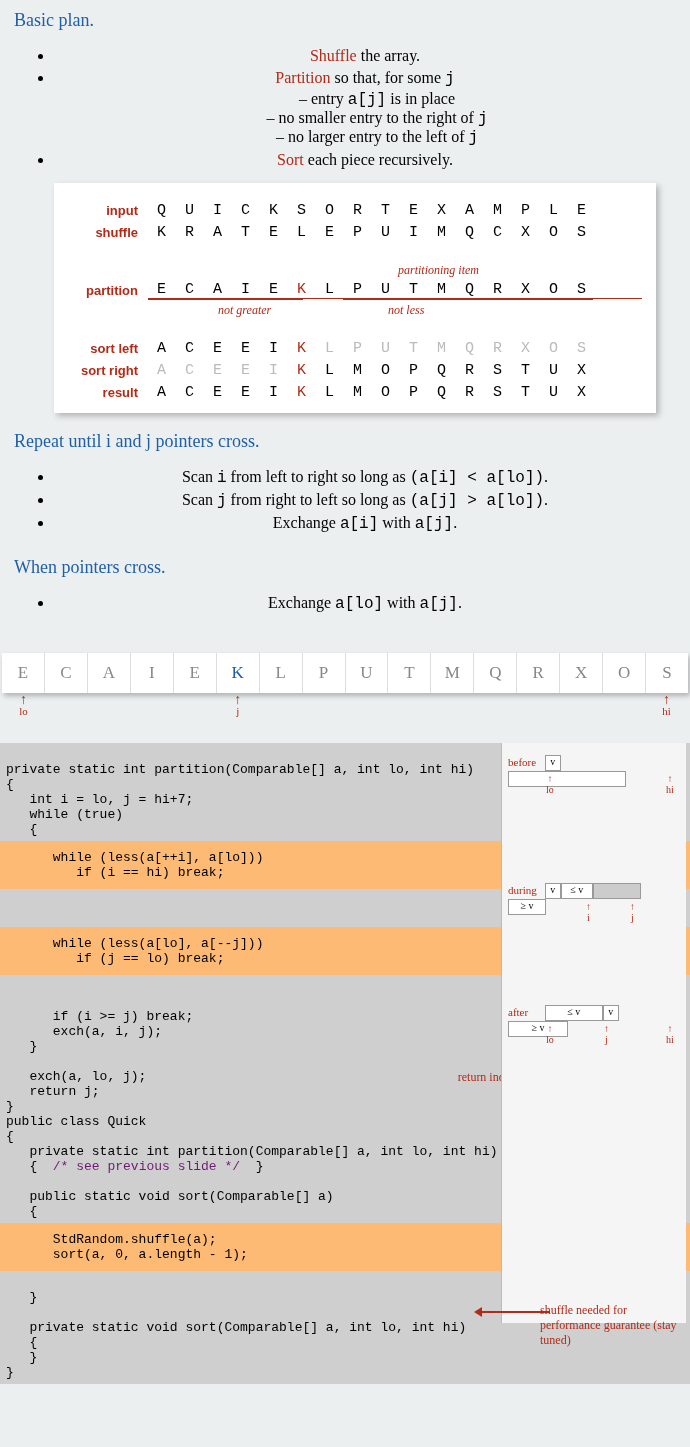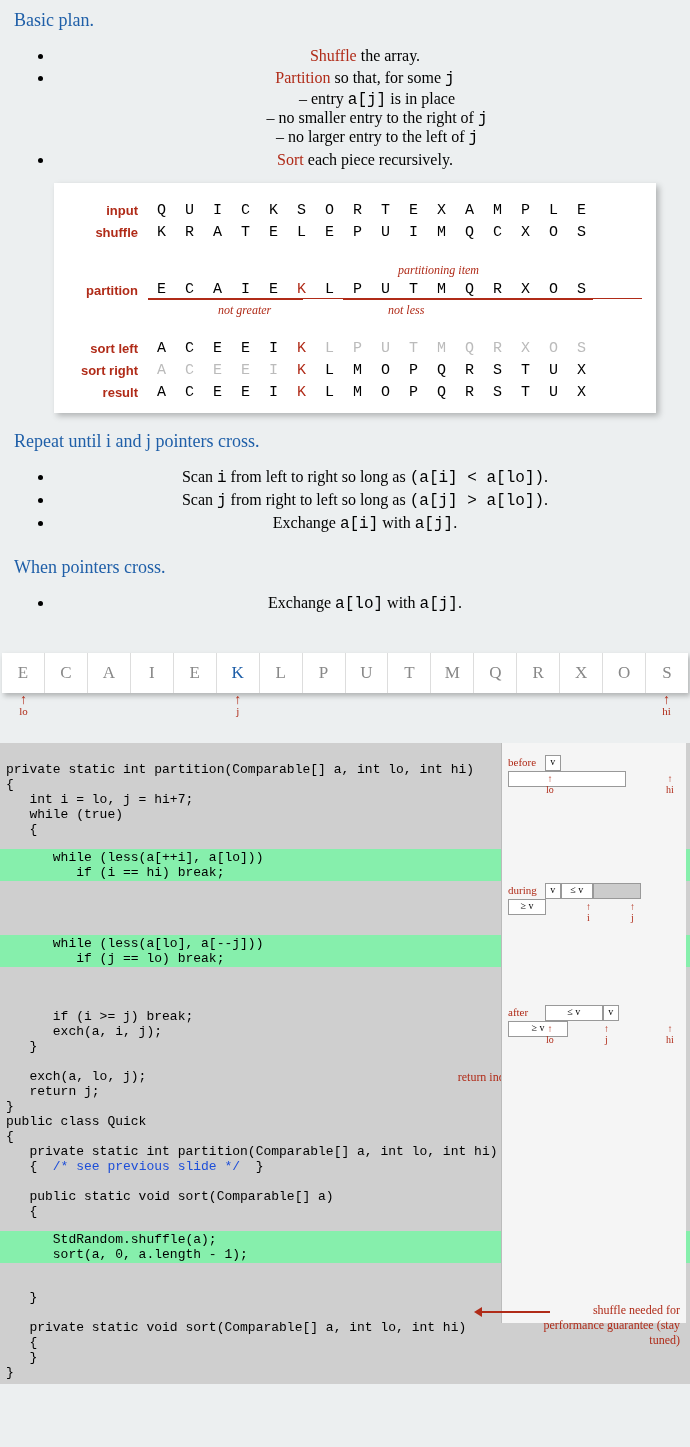--- a/index.html
+++ b/index.html
@@ -63,49 +63,49 @@
 
   .codeblock {
     background: #cfcfcf;
     font-family: 'Courier New', Courier, monospace;
     font-size: 13px;
     white-space: pre;
     padding: 4px 6px;
     margin-top: 18px;
     position: relative;
   }
-  .hl { background: #86efac; display: block; margin: 12px -6px; padding: 1px 6px; position: relative; }
+  .hl { background: #fdba74; display: block; margin: 4px -6px; padding: 9px 6px; position: relative; }
   .annot {
     position: absolute;
     right: 10px;
     color: #b02b18;
     font-family: Georgia, serif;
     font-size: 12px;
     text-align: right;
   }
-  .comment { color: #1d4ed8; }
+  .comment { color: #701a75; }
 
   .sidefig {
     position: absolute;
     right: 4px;
     width: 184px;
     background: #f5f5f5;
     border-left: 1px solid #bbb;
     font-family: Georgia, serif;
     font-size: 11px;
   }
   .sf1 { top: 0; height: 580px; }
   .sfrow { position:absolute; left:6px; right:16px; }
   .sflabel { color:#b02b18; font-size:11px; display:inline-block; width:34px; }
   .sfbox { display:inline-block; border:1px solid #999; background:#fff; vertical-align:middle; text-align:center; font-size:10px; }
   .sfh { height:14px; }
   .sfptr { color:#b02b18; font-size:10px; text-align:center; position:absolute; }
   .shuffle-note {
     position:absolute; right:10px; top:560px; color:#b02b18;
-    font-family: Georgia, serif; font-size:12px; text-align:right; width:140px;
+    font-family: Georgia, serif; font-size:12px; text-align:left; width:140px;
   }
   .big-arrow {
     position:absolute; top:568px; left:480px; width:70px; height:2px; background:#b02b18;
   }
   .big-arrow::before {
     content:""; position:absolute; left:-6px; top:-4px;
     border-right:8px solid #b02b18; border-top:5px solid transparent; border-bottom:5px solid transparent;
   }
   .coderel { position:relative; }
 </style>

